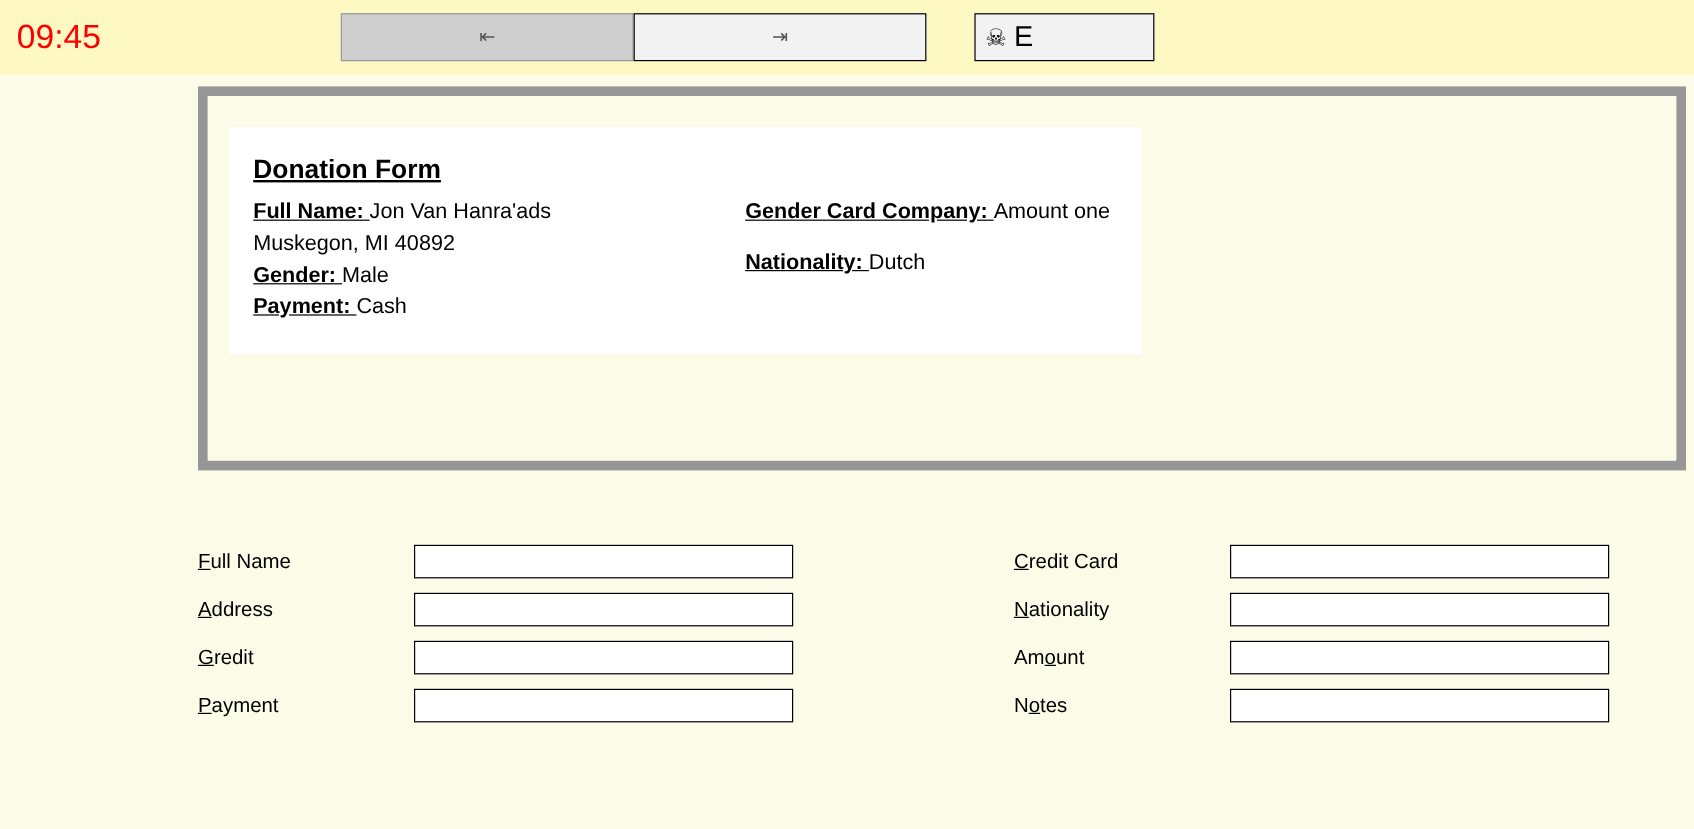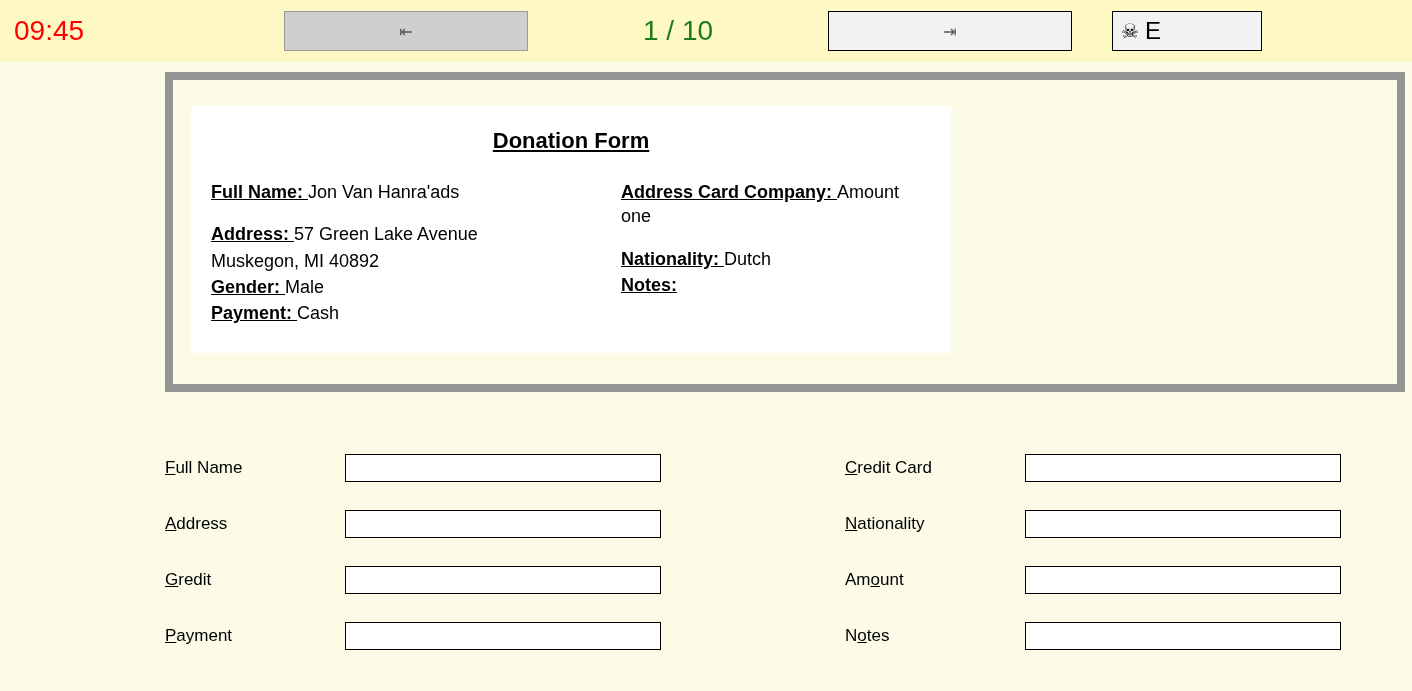--- a/index.html
+++ b/index.html
@@ -9,88 +9,81 @@
   .nav-btn { width: 244px; height: 40px; background: #cfcfcf; border: 1px solid #9a9a9a; display: flex; align-items: center; justify-content: center; color: #555; font-size: 16px; }
   .nav-btn.enabled { background: #f2f2f2; border: 1px solid #000; cursor: pointer; }
   .counter { color: #1b7a1b; font-size: 28px; font-weight: 500; text-align: center; width: 300px; }
   .exit-btn { height: 40px; background: #f2f2f2; border: 1px solid #000; margin-left: 40px; display: flex; align-items: center; padding: 0 8px; gap: 6px; flex: 0 0 auto; min-width: 150px; overflow: hidden; white-space: nowrap; }
   .exit-em { font-size: 20px; }
   .exit-txt { font-size: 24px; }
 
   .slide-wrapper { width: 1412px; display: flex; justify-content: flex-start; padding-left: 165px; padding-top: 10px; }
   .slide-frame { width: 1240px; height: 320px; border: 8px solid #969696; background: #fbfbe8; padding: 26px 18px 18px 18px; }
   .slide-card { background: #ffffff; width: 760px; padding: 22px 20px 26px 20px; }
-  .slide-title { text-align: center; font-size: 22px; font-weight: 700; text-decoration: underline; margin-bottom: 26px; }
+  .slide-title { font-size: 22px; font-weight: 700; text-decoration: underline; margin-bottom: 10px; }
   .cols { display: flex; }
   .colL { width: 410px; }
   .colR { flex: 1; }
   .row { font-size: 18px; margin-bottom: 2px; line-height: 1.35; }
   .lbl { font-weight: 700; text-decoration: underline; }
   .val { }
   .gap-before { margin-top: 18px; }
 
   .form-area { width: 1412px; display: flex; justify-content: flex-start; padding-left: 165px; padding-top: 62px; }
-  .form-grid { display: grid; grid-template-columns: 180px 320px 180px 180px 320px; row-gap: 28px; align-items: center; width: 1240px; }
+  .form-grid { display: grid; grid-template-columns: 180px 320px 180px 180px 320px; row-gap: 12px; align-items: center; width: 1240px; }
   .f-label { font-size: 17px; color: #000; }
   .f-label .ul { text-decoration: underline; }
   .f-input { height: 28px; border: 1px solid #000; background: #fff; font-size: 15px; padding: 2px 6px; width: 316px; }
 </style>
 </head>
 <body>
 
 <div class="topbar">
   <div class="timer">09:45</div>
 
   <div class="nav-btn">
     <span>⇤</span>
   </div>
 
-  <div class="counter">1 / 10</div>
 
   <div class="nav-btn enabled">
     <span>⇥</span>
   </div>
 
   <div class="exit-btn">
     <span class="exit-em">☠</span>
     <span class="exit-txt">E</span>
   </div>
 </div>
 
 <div class="slide-wrapper">
   <div class="slide-frame">
     <div class="slide-card">
       <div class="slide-title">Donation Form</div>
       <div class="cols">
         <div class="colL">
           <div class="row">
             <span class="lbl">Full Name: </span><span class="val">Jon Van Hanra'ads</span>
           </div>
-          <div class="row gap-before">
-            <span class="lbl">Address: </span><span class="val">57 Green Lake Avenue</span>
-          </div>
           <div class="row">
             <span class="val">Muskegon, MI 40892</span>
           </div>
           <div class="row">
             <span class="lbl">Gender: </span><span class="val">Male</span>
           </div>
           <div class="row">
             <span class="lbl">Payment: </span><span class="val">Cash</span>
           </div>
         </div>
         <div class="colR">
           <div class="row">
-            <span class="lbl">Address Card Company: </span><span class="val">Amount one</span>
+            <span class="lbl">Gender Card Company: </span><span class="val">Amount one</span>
           </div>
           <div class="row gap-before">
             <span class="lbl">Nationality: </span><span class="val">Dutch</span>
-          </div>
-          <div class="row">
-            <span class="lbl">Notes:</span><span class="val"></span>
           </div>
         </div>
       </div>
     </div>
   </div>
 </div>
 
 <div class="form-area">
   <div class="form-grid">
 

